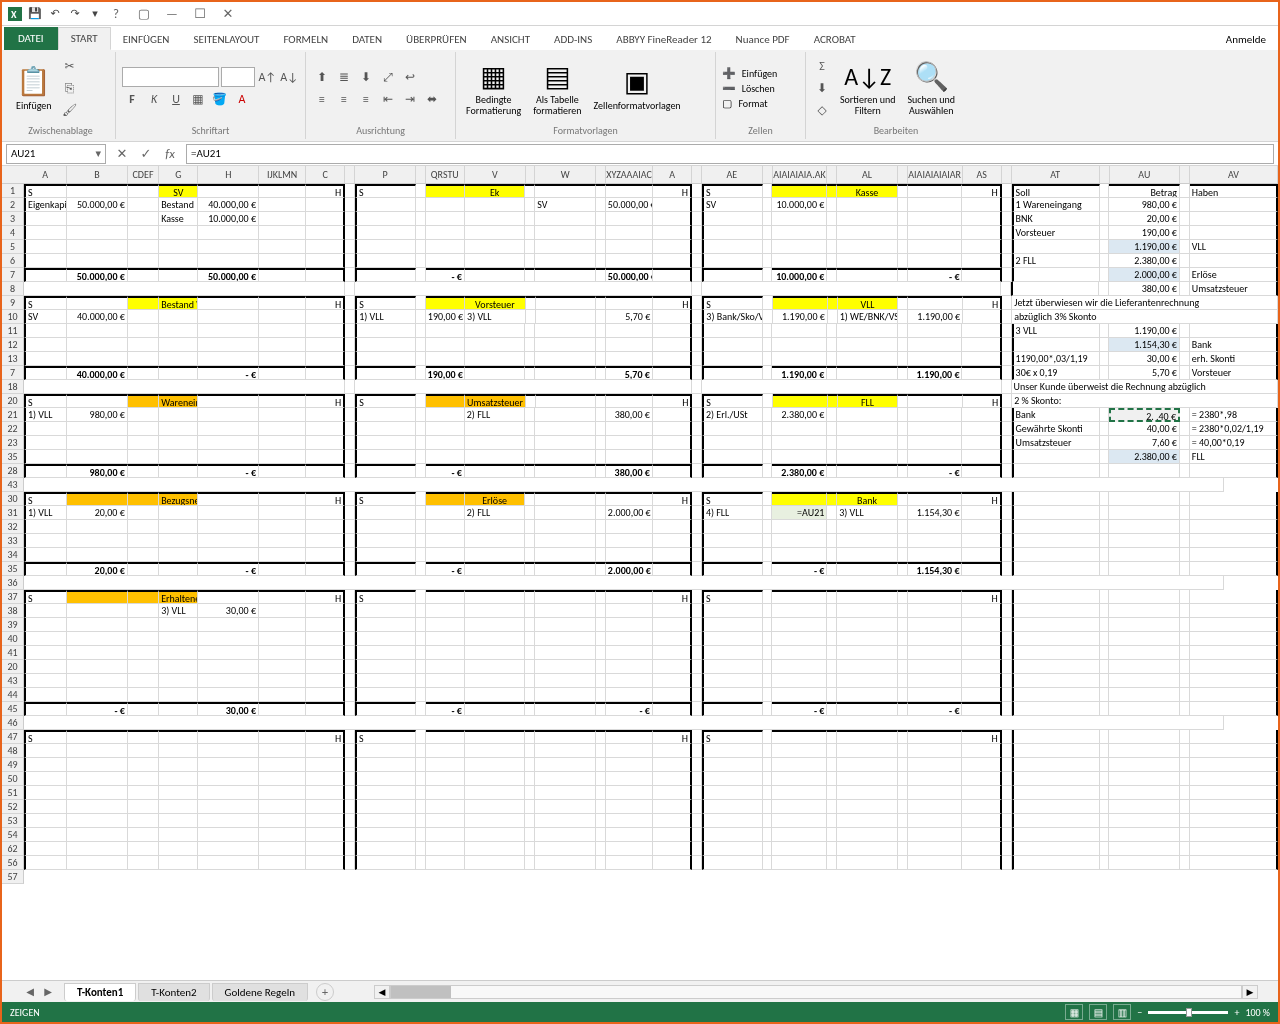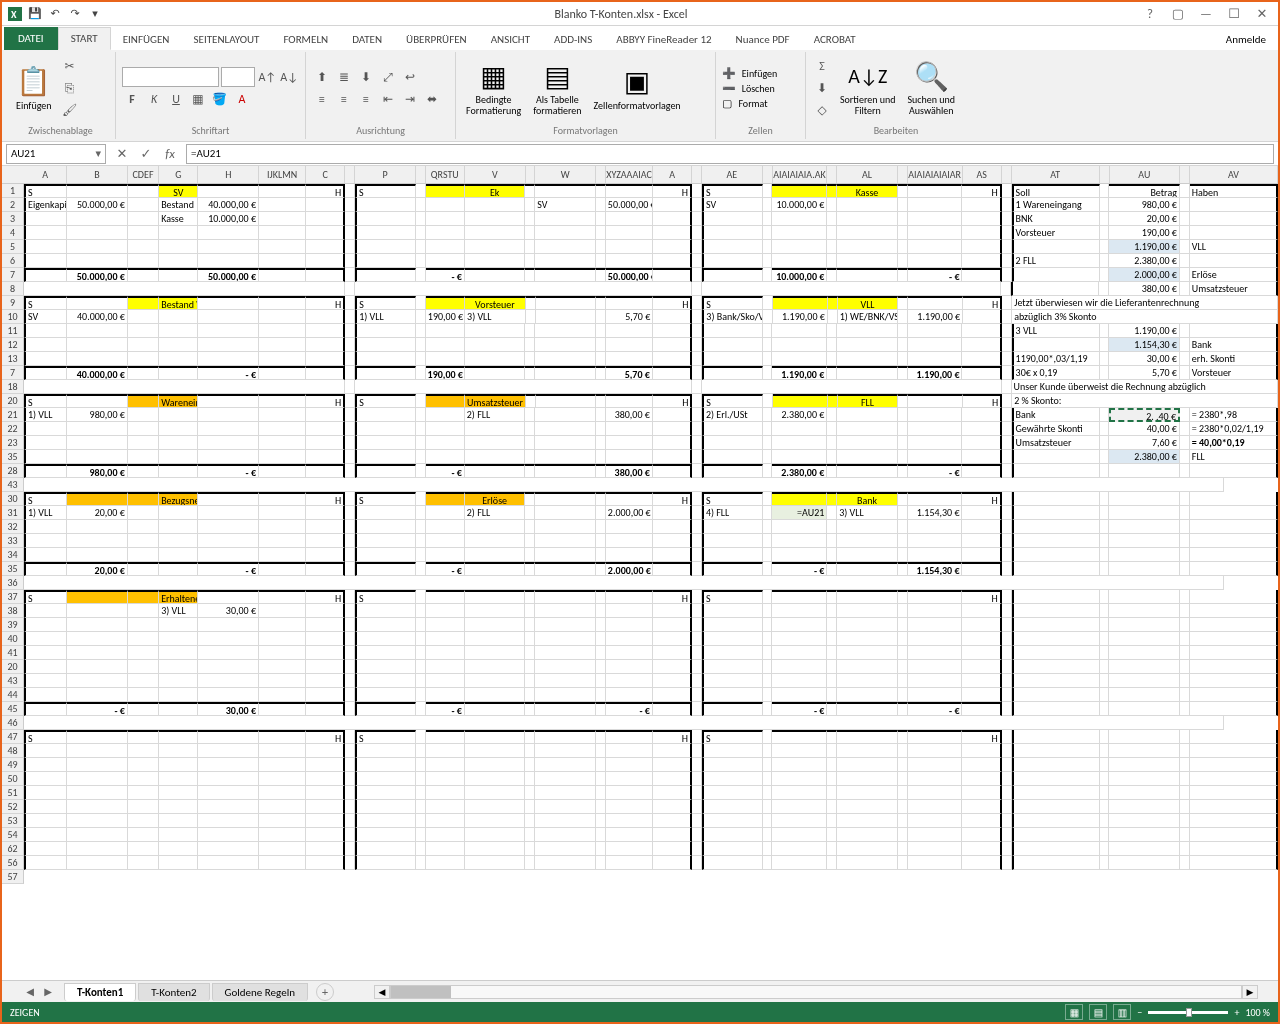--- a/index.html
+++ b/index.html
@@ -87,21 +87,20 @@
         <svg width="14" height="14" viewBox="0 0 14 14">
           <rect width="14" height="14" fill="#217346"></rect>
           <text x="3" y="11" fill="#fff" font-size="10" font-weight="bold">X</text>
         </svg>
       </div>
     <div class="qat-btn">💾</div>
     <div class="qat-btn">↶</div>
     <div class="qat-btn">↷</div>
     <div class="qat-btn">▾</div>
   </div>
-  <div class="title">Blanko T-Konten.xlsx - Excel</div>
   <div class="winbtns">
     <div class="winbtn">?</div>
     <div class="winbtn">▢</div>
     <div class="winbtn">—</div>
     <div class="winbtn">☐</div>
     <div class="winbtn">✕</div>
   </div>
 </div>
 
 <div class="ribbon-tabs">
@@ -223,21 +222,21 @@
     <div class="rgroup-label">Zellen</div>
   </div>
   <div class="rgroup" style="width:180px;border-right:none">
     <div class="rgroup-body">
       <div class="rcol">
         <div class="rbtn-s">Σ</div>
         <div class="rbtn-s">⬇</div>
         <div class="rbtn-s">◇</div>
       </div>
       <div class="rbtn-big">
-          <div class="ico" style="font-size:20px">A↓Z</div>
+          <div class="ico" style="font-size:24px">A↓Z</div>
           <div class="lbl" style="white-space:pre-line">Sortieren und
 Filtern</div>
         </div>
       <div class="rbtn-big">
           <div class="ico">🔍</div>
           <div class="lbl" style="white-space:pre-line">Suchen und
 Auswählen</div>
         </div>
     </div>
     <div class="rgroup-label">Bearbeiten</div>
@@ -927,21 +926,21 @@
         <div class="cell " style="width: 10px;"></div>
         <div class="cell " style="width: 62px;"></div>
         <div class="cell " style="width: 10px;"></div>
         <div class="cell " style="width: 56px;"></div>
         <div class="cell br" style="width: 40px;"></div>
         <div class="cell " style="width: 10px;"></div>
         <div class="cell bl" style="width: 90px;">Umsatzsteuer</div>
         <div class="cell " style="width: 10px;"></div>
         <div class="cell r" style="width: 72px;">7,60 €</div>
         <div class="cell " style="width: 10px;"></div>
-        <div class="cell br" style="width: 90px; font-weight: bold;">= 40,00*0,19</div>
+        <div class="cell br" style="width: 90px;">= 40,00*0,19</div>
       </div>
       <div class="row">
         <div class="cell bl" style="width: 44px;"></div>
         <div class="cell " style="width: 62px;"></div>
         <div class="cell " style="width: 32px;"></div>
         <div class="cell " style="width: 40px;"></div>
         <div class="cell " style="width: 62px;"></div>
         <div class="cell " style="width: 48px;"></div>
         <div class="cell br" style="width: 40px;"></div>
         <div class="cell " style="width: 10px;"></div>

